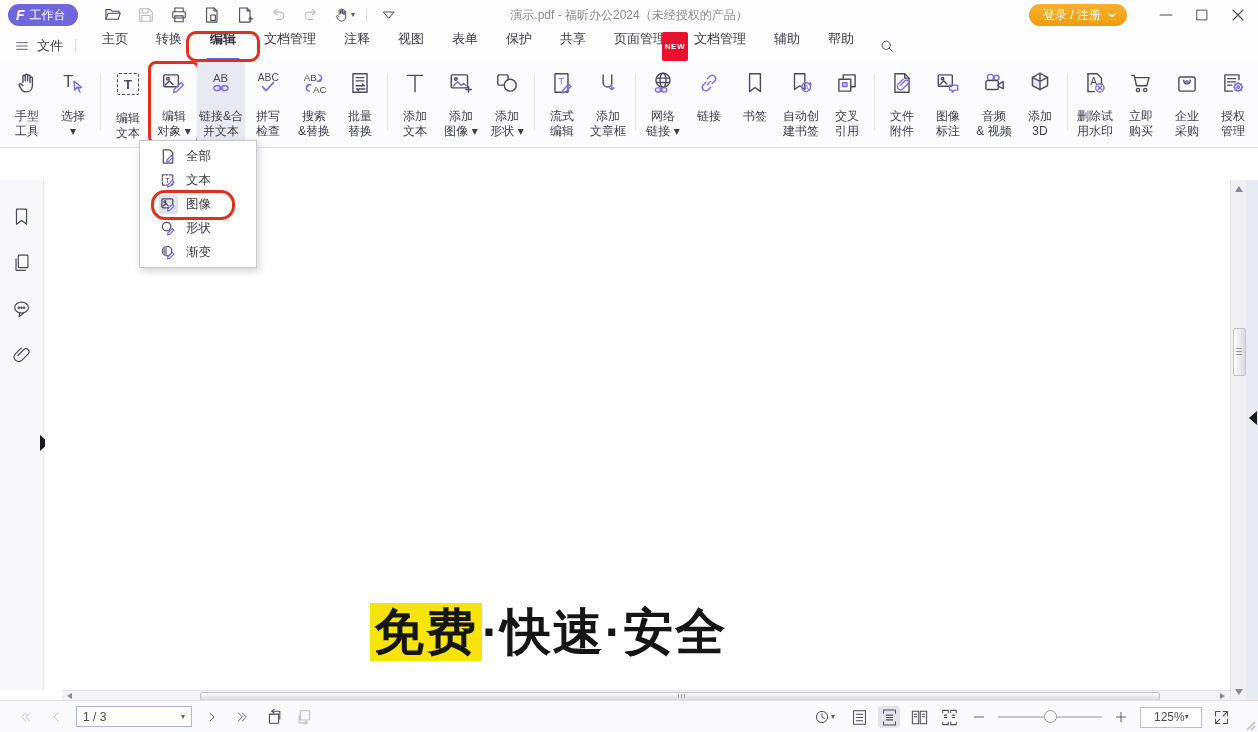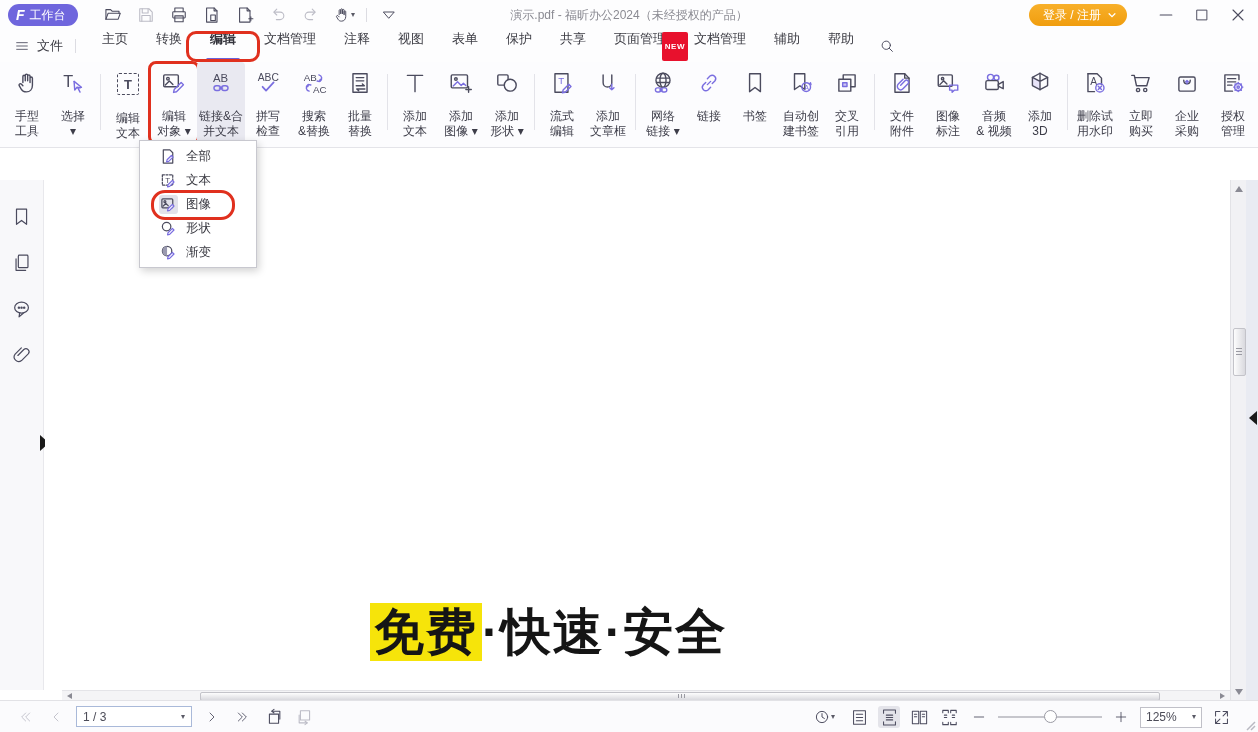--- a/index.html
+++ b/index.html
@@ -66,21 +66,21 @@
   
   .statusbar{position:absolute;left:0;top:700px;width:1258px;height:32px;background:#fbfbfd;border-top:1px solid #e2e2e6;display:flex;align-items:center;font-size:12px;color:#4c4c58}
   .sb-left{display:flex;align-items:flex-start;gap:9px;margin-left:14px}
   .pagebox{width:116px;height:21px;background:#fff;border:1px solid #a9b9d9;display:flex;align-items:center;justify-content:space-between;padding:0 6px;box-sizing:border-box}
   .sb-right{display:flex;align-items:center;gap:8px;margin-left:auto;margin-right:26px}
   .sb-ic{width:22px;height:22px;display:flex;align-items:center;justify-content:center;border-radius:3px}
   .sb-ic.sel{background:#e4e4ea}
   .slider{position:relative;width:104px;height:22px}
   .slider .track{position:absolute;left:0;right:0;top:10px;height:2px;background:#c6c6cc}
   .slider .knob{position:absolute;left:46px;top:4px;width:13px;height:13px;border-radius:50%;background:#fff;border:1px solid #9a9aa4;box-sizing:border-box}
-  .zoombox{width:62px;height:21px;background:#fff;border:1px solid #c0c0c8;display:flex;align-items:center;justify-content:space-between;padding:0 5px;box-sizing:border-box}
+  .zoombox{width:62px;height:21px;background:#fff;border:1px solid #c0c0c8;display:flex;align-items:center;justify-content:space-between;padding:0 13px;box-sizing:border-box}
   .corner-grip{position:absolute;right:2px;bottom:2px}
   .caret{font-size:8px;color:#5a5a66;line-height:1}
 </style>
 </head>
 <body>
 
 <div id="app">
 
   <div class="titlebar">
     <div class="ws-btn">

